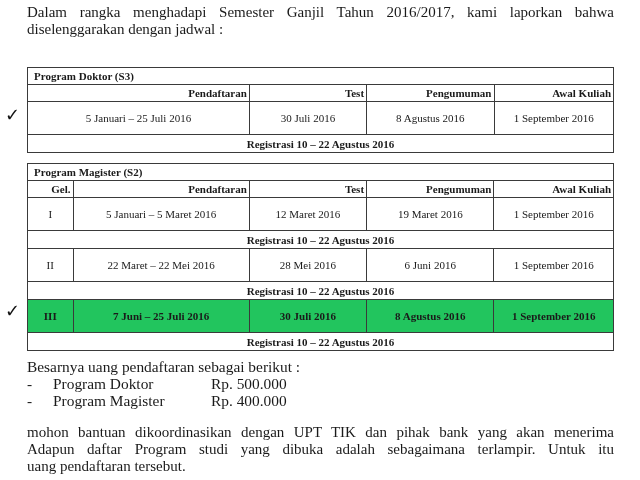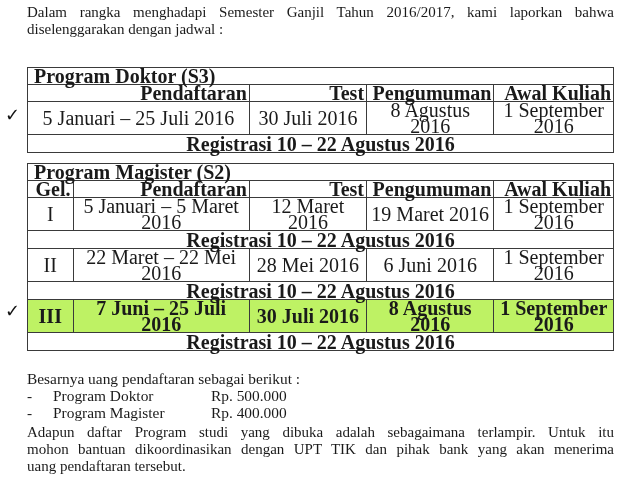--- a/index.html
+++ b/index.html
@@ -13,39 +13,39 @@
   .para {
     position: absolute; left: 27px; width: 587px;
     font-size: 15px; line-height: 17px;
     text-align: justify;
   }
   .para .line { display: block; text-align: justify; text-align-last: justify; white-space: nowrap; }
   .para .line.last { text-align-last: left; }
   table.sched {
     position: absolute; left: 27px; width: 587px;
     border-collapse: collapse;
-    font-size: 20px;
+    font-size: 11px;
     table-layout: fixed;
   }
   table.sched td {
     border: 1px solid #3a3a3a;
     text-align: center; vertical-align: middle;
     padding: 0 2px;
     line-height: 16px;
   }
   table.sched td.title { text-align: left; font-weight: bold; padding-left: 6px; height: 15px; }
   table.sched td.hdr { font-weight: bold; height: 16px; text-align: right; }
   table.sched td.reg { font-weight: bold; height: 17px; }
   table.sched tr.data td { height: 32px; }
-  table.sched tr.hl td { background: #bef264; font-weight: bold; }
+  table.sched tr.hl td { background: #22c55e; font-weight: bold; }
   .check {
     position: absolute; font-size: 18px; color: #111;
     font-family: "DejaVu Sans", sans-serif;
   }
-  .fees { position: absolute; left: 27px; top: 370px; font-size: 15.4px; line-height: 17px; }
+  .fees { position: absolute; left: 27px; top: 358px; font-size: 15.4px; line-height: 17px; }
   .fee-row { display: flex; }
   .fee-row .dash { width: 26px; }
   .fee-row .name { width: 158px; }
 </style>
 </head>
 <body>
 
 <div class="para" style="top:4px;">
   <span class="line">Dalam rangka menghadapi Semester Ganjil Tahun 2016/2017, kami laporkan bahwa</span>
   <span class="line last">diselenggarakan dengan jadwal :</span>
@@ -142,16 +142,16 @@
     <span>Rp. 500.000</span>
   </div>
   <div class="fee-row">
     <span class="dash">-</span>
     <span class="name">Program Magister</span>
     <span>Rp. 400.000</span>
   </div>
 </div>
 
 <div class="para" style="top:424px;">
+  <span class="line">mohon bantuan dikoordinasikan dengan UPT TIK dan pihak bank yang akan menerima</span>
   <span class="line">Adapun daftar Program studi yang dibuka adalah sebagaimana terlampir. Untuk itu</span>
-  <span class="line">mohon bantuan dikoordinasikan dengan UPT TIK dan pihak bank yang akan menerima</span>
   <span class="line last">uang pendaftaran tersebut.</span>
 </div>
 
 </body></html>

